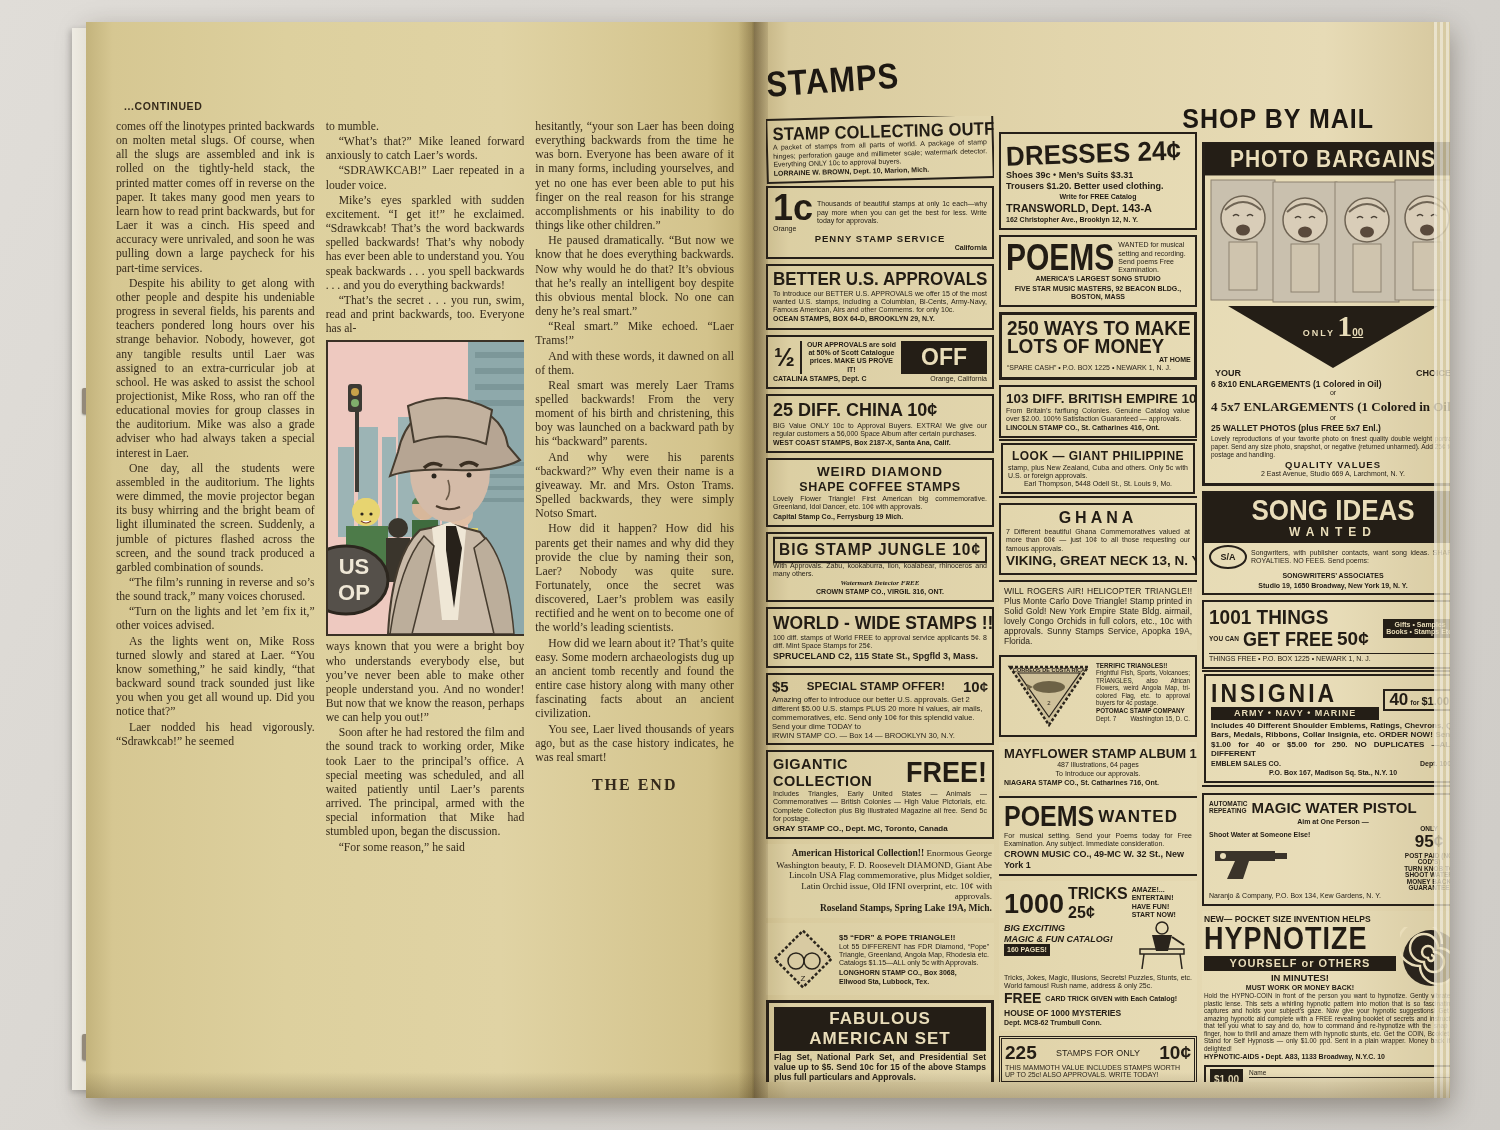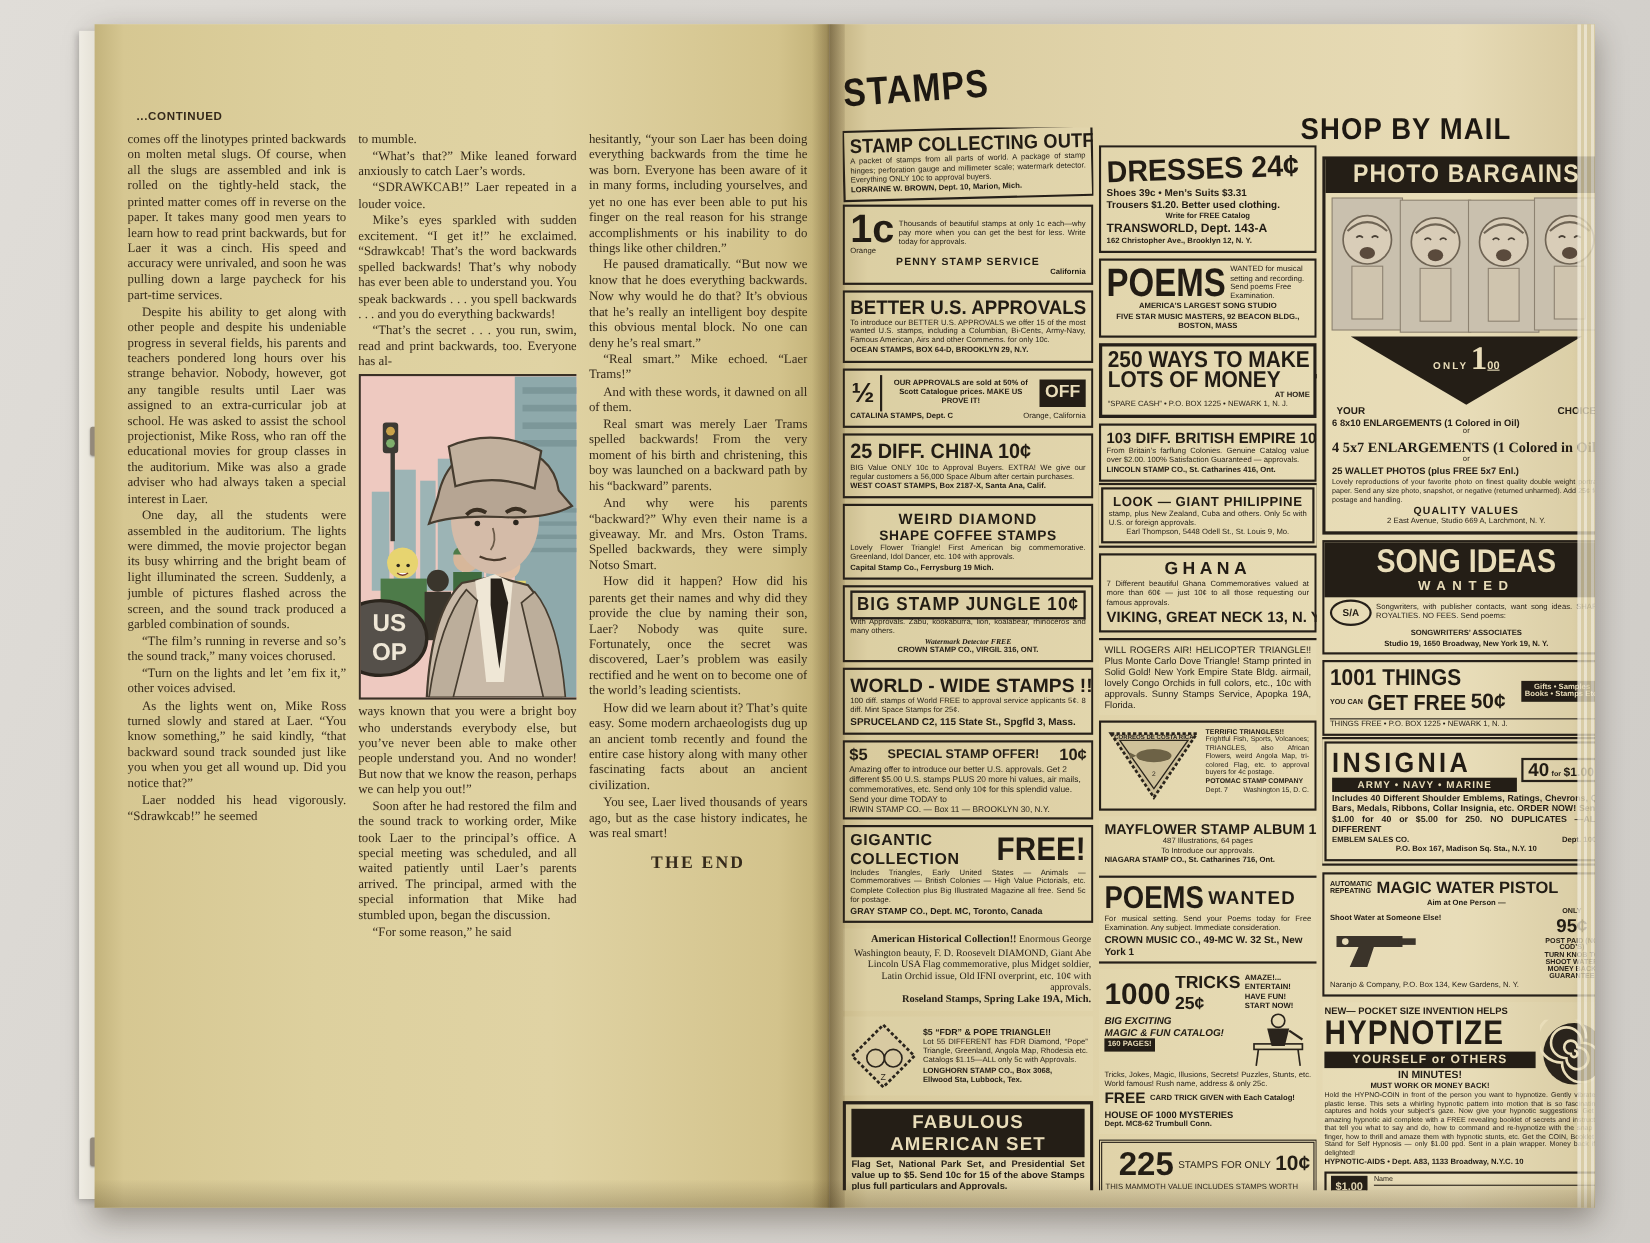--- a/index.html
+++ b/index.html
@@ -44,21 +44,21 @@
   .rev{background:#241e16;color:#e9ddb9;}
   .sm{font-size:7px;}
   .row{display:flex;align-items:center;gap:4px;}
   .grow{flex:1;}
   .tilt{transform:rotate(-1.5deg);}
 
   .outfit-title{font-size:16.5px;font-weight:bold;letter-spacing:.2px;transform:scaleY(1.1);white-space:nowrap;}
   .penny-big{font-size:36px;font-weight:bold;line-height:.9;}
   .betterus-title{font-size:17px;font-weight:bold;transform:scaleY(1.05);white-space:nowrap;}
   .half-frac{font-size:25px;font-weight:bold;border-right:2px solid #262019;padding:2px 5px 2px 1px;}
-  .off-big{font-size:16px;font-weight:bold;padding:3px 5px;}
+  .off-big{font-size:23px;font-weight:bold;padding:3px 20px;}
   .china-title{font-size:18px;font-weight:bold;white-space:nowrap;transform:scaleY(1.05);}
   .weird-t1{font-size:13.5px;font-weight:bold;letter-spacing:1px;}
   .weird-t2{font-size:12.5px;font-weight:bold;letter-spacing:.5px;}
   .jungle-strip{border:2px solid #262019;font-size:15.5px;font-weight:bold;letter-spacing:1px;padding:1px 3px;text-align:center;white-space:nowrap;transform:scaleY(1.1);}
   .ww-title{font-size:17.5px;font-weight:bold;white-space:nowrap;}
   .special-box{border:2px solid #262019;padding:3px 4px;margin-bottom:5px;font-size:7.6px;}
   .special-title{font-size:11.5px;font-weight:bold;flex:1;text-align:center;}
   .dollar5{font-size:15px;font-weight:bold;}
   .gig-title{font-size:14.5px;font-weight:bold;letter-spacing:.5px;}
   .free-huge{font-size:27px;font-weight:bold;transform:scaleY(1.1);}
@@ -74,21 +74,21 @@
   .ghana-title{font-size:16px;font-weight:bold;letter-spacing:4px;}
   .viking{font-size:13.5px;font-weight:bold;white-space:nowrap;}
   .mayf-title{font-size:13px;font-weight:bold;white-space:nowrap;}
   .poems2-big{font-size:25px;font-weight:bold;transform:scaleY(1.15);}
   .poems2-w{font-size:17px;font-weight:bold;letter-spacing:1px;}
   .tricks-1000{font-size:27px;font-weight:bold;line-height:.9;}
   .tricks-t2{font-size:16px;font-weight:bold;}
   .tricks-sub{font-style:italic;font-weight:bold;font-size:9px;}
   .free-w{font-size:14px;font-weight:bold;}
   .s225-outer{border:3px double #262019;padding:3px;}
-  .s225-n{font-size:30px;font-weight:bold;margin-left:12px;}
+  .s225-n{font-size:19px;font-weight:bold;}
   .s225-p{font-size:19px;font-weight:bold;}
 
   .pb-head{font-size:21px;font-weight:bold;text-align:center;letter-spacing:1px;padding:2px 0;transform:scaleY(1.1);}
   .pb-tri{position:relative;width:0;height:0;margin:0 auto;
     border-left:105px solid transparent;border-right:105px solid transparent;border-top:62px solid #241e16;}
   .pb-tri-inner{position:absolute;left:-78px;top:-60px;width:156px;color:#e9ddb9;text-align:center;}
   .pb-one{font-size:30px;font-weight:bold;font-family:"Liberation Serif",serif;}
   .song-head{padding:2px 0 4px 0;text-align:center;}
   .song-t1{font-size:26px;font-weight:bold;transform:scaleY(1.15);}
   .song-t2{font-size:12px;font-weight:bold;letter-spacing:6px;}
@@ -287,21 +287,21 @@
               <div class="body sm">100 diff. stamps of World FREE to approval service applicants 5¢. 8 diff. Mint Space Stamps for 25¢.</div>
               <div class="addr" style="font-size:9px;">SPRUCELAND C2, 115 State St., Spgfld 3, Mass.</div>
             </div>
             <div class="special-box">
               <div class="row">
                 <div class="dollar5">$5</div>
                 <div class="special-title">SPECIAL STAMP OFFER!</div>
                 <div class="dollar5">10¢</div>
               </div>
               <div class="body">Amazing offer to introduce our better U.S. approvals. Get 2 different $5.00 U.S. stamps PLUS 20 more hi values, air mails, commemoratives, etc. Send only 10¢ for this splendid value. Send your dime TODAY to</div>
-              <div class="addr">IRWIN STAMP CO. — Box 11 — BROOKLYN 30, N.Y.</div>
+              <div class="addr">IRWIN STAMP CO. — Box 14 — BROOKLYN 30, N.Y.</div>
             </div>
             <div class="ad">
               <div class="row">
                 <div class="gig-title grow">GIGANTIC COLLECTION</div>
                 <div class="free-huge">FREE!</div>
               </div>
               <div class="body sm">Includes Triangles, Early United States — Animals — Commemoratives — British Colonies — High Value Pictorials, etc. Complete Collection plus Big Illustrated Magazine all free. Send 5c for postage.</div>
               <div class="addr">GRAY STAMP CO., Dept. MC, Toronto, Canada</div>
             </div>
             <div class="ad" style="border:none;padding:4px 2px;text-align:right;">

